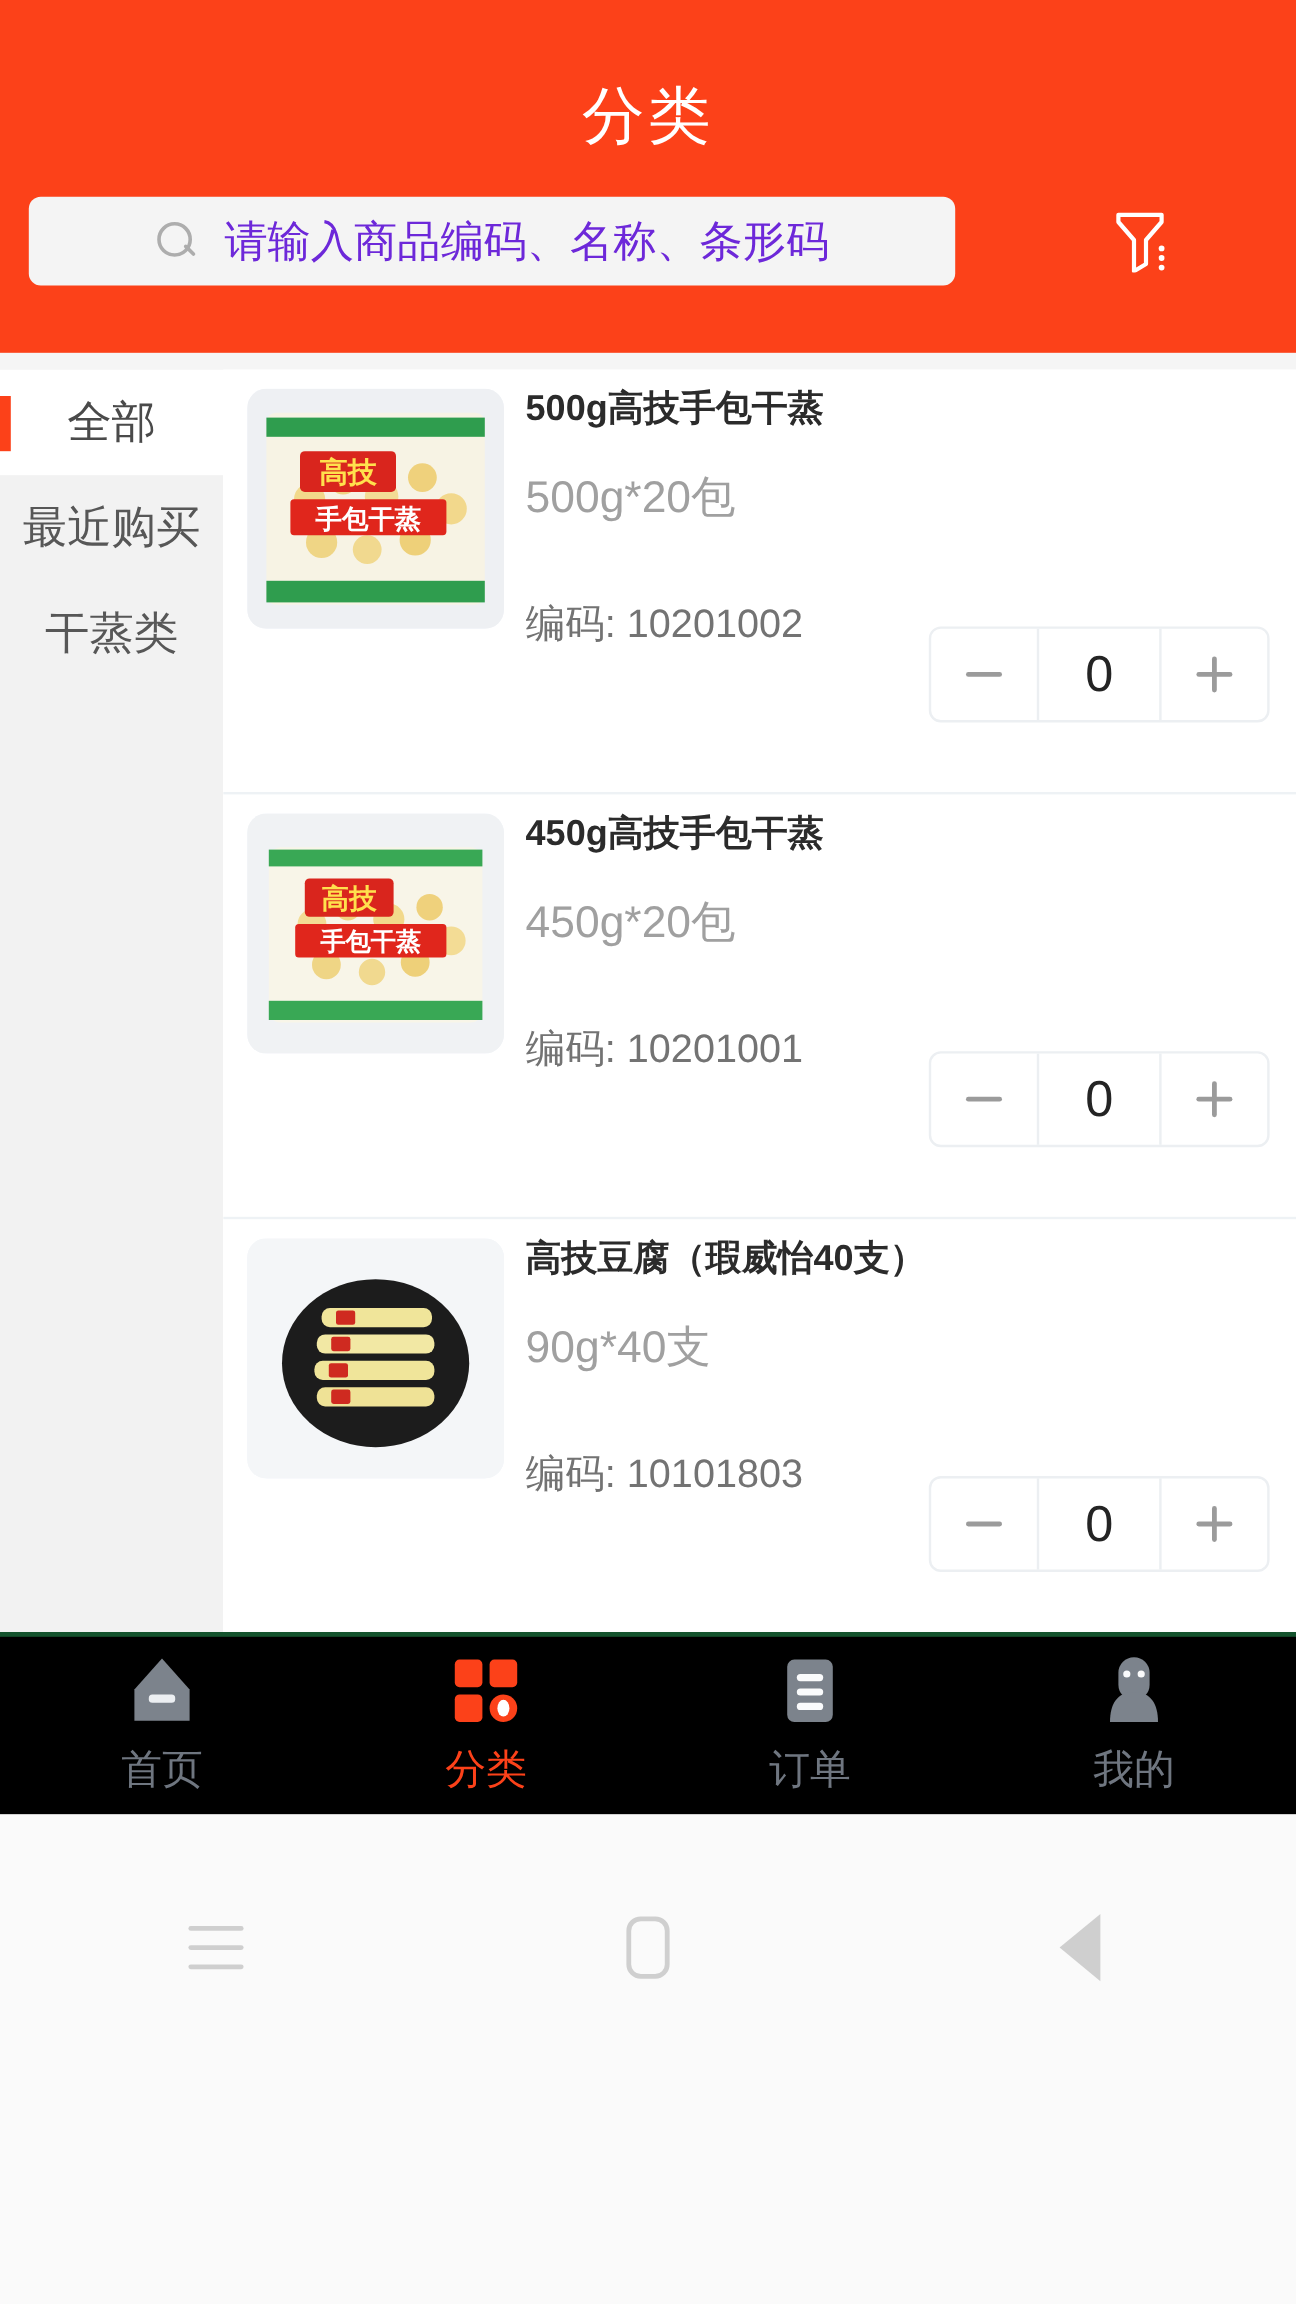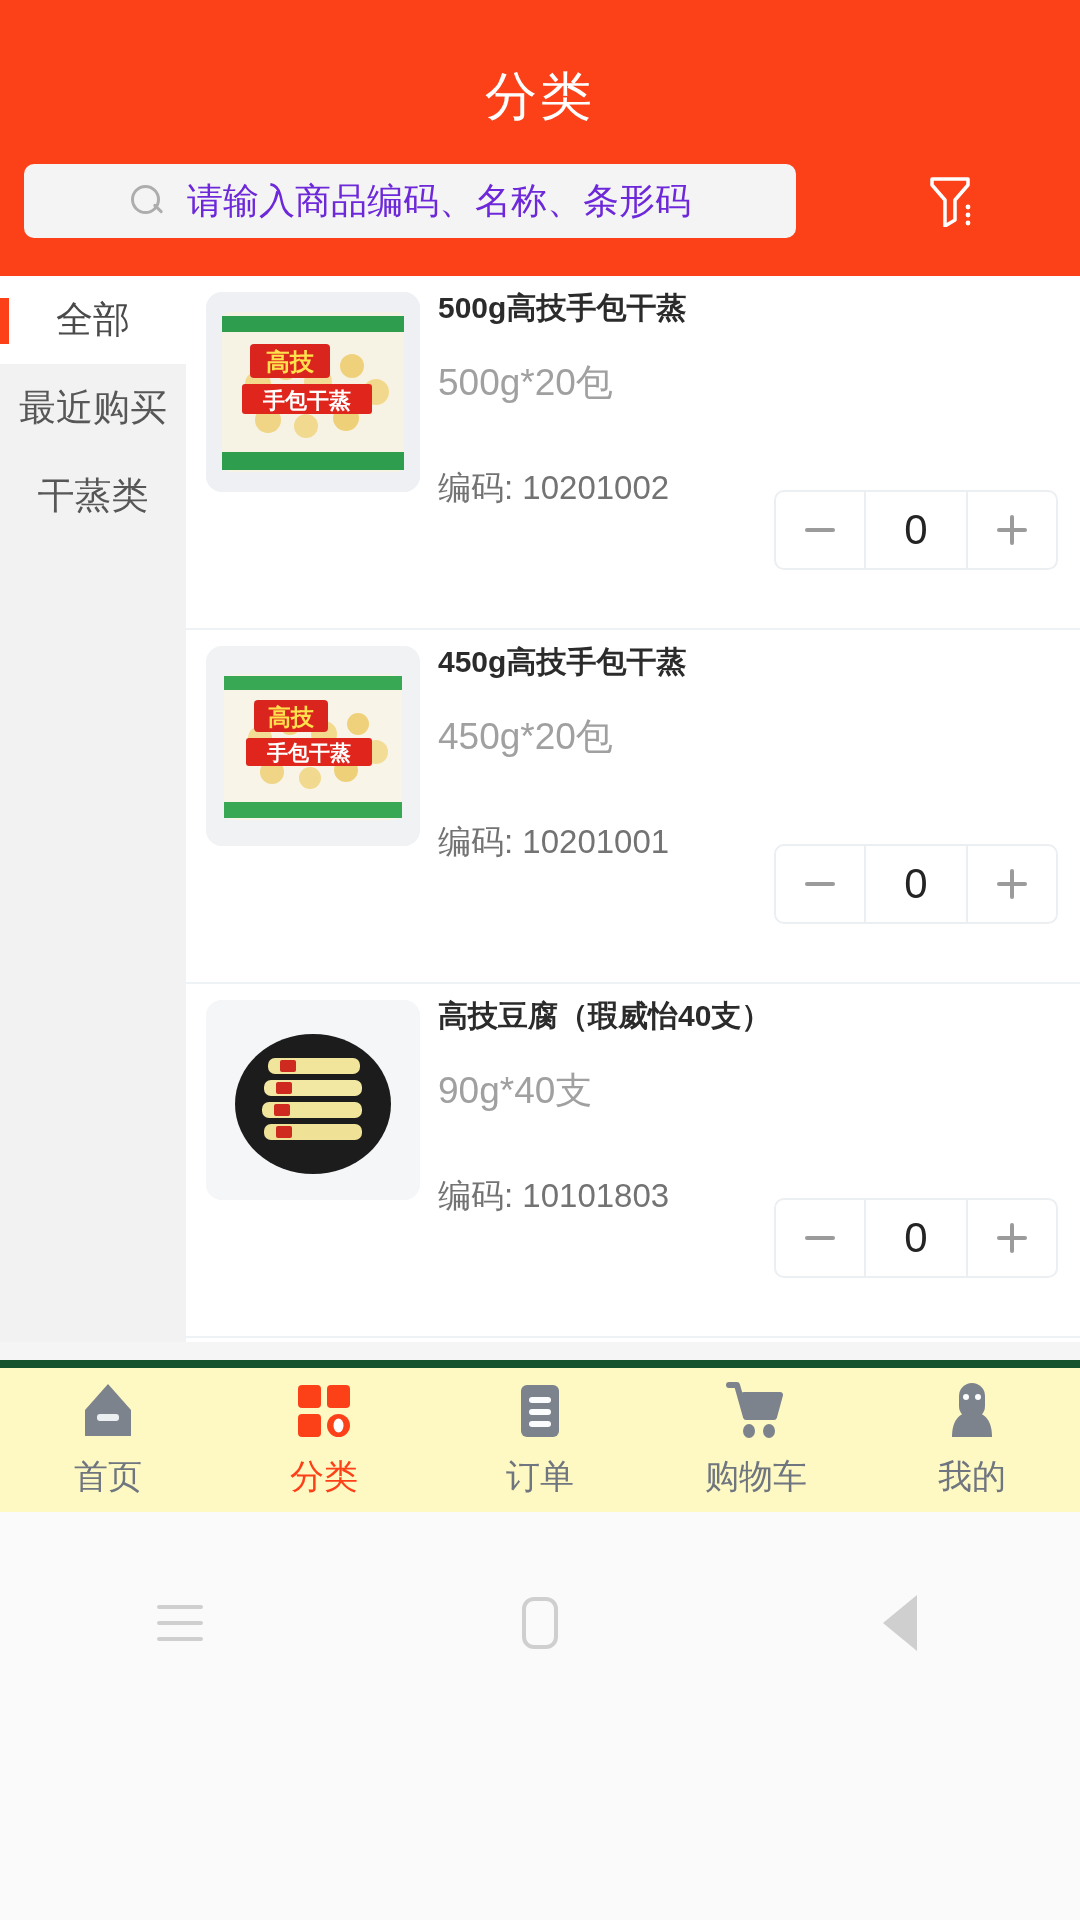--- a/index.html
+++ b/index.html
@@ -47,21 +47,21 @@
   }
   .filter-btn {
     position: absolute; left: 820px; top: 0;
     width: 212px; height: 74px;
     display: flex; align-items: center; justify-content: center;
   }
   .filter-icon { width: 46px; height: 52px; }
 
   
   .body-area {
-    position: absolute; top: 276px; left: 0;
+    position: absolute; top: 308px; left: 0;
     width: 1080px; height: 1066px;
     background: #ffffff;
   }
   .sidebar {
     position: absolute; top: 0; left: 0; width: 186px; height: 1066px;
     background: #f2f2f2; overflow: hidden;
   }
   .side-item {
     position: relative; width: 186px; height: 88px;
     display: flex; align-items: center; justify-content: center;
@@ -133,22 +133,22 @@
     flex: 1; height: 76px;
     border-left: 2px solid #eceff2; border-right: 2px solid #eceff2;
     display: flex; align-items: center; justify-content: center;
     font-size: 42px; color: #242424;
   }
 
   
   .tabbar {
     position: absolute; top: 1360px; left: 0;
     width: 1080px; height: 152px;
-    background: #fef9c3;
-    border-top: 8px solid #14532d;
+    background: #000000;
+    border-top: 4px solid #14532d;
     display: flex;
   }
   .tab {
     flex: 1; display: flex; flex-direction: column;
     align-items: center; justify-content: center; gap: 12px;
   }
   .tab-icon { width: 62px; height: 62px; display: block; }
   .tab-label { font-size: 34px; color: #6f7680; }
   .tab.active .tab-label { color: #fc4119; }
 
@@ -341,29 +341,20 @@
     <div class="tab">
       <svg class="tab-icon" viewBox="0 0 62 62">
         <rect x="12" y="5" width="38" height="52" rx="6" fill="#7c838c"></rect>
         <rect x="20" y="17" width="22" height="6" rx="3" fill="#fafbfc"></rect>
         <rect x="20" y="29" width="22" height="6" rx="3" fill="#fafbfc"></rect>
         <rect x="20" y="41" width="22" height="6" rx="3" fill="#fafbfc"></rect>
       </svg>
       <span class="tab-label">订单</span>
     </div>
 
-    <div class="tab">
-      <svg class="tab-icon" viewBox="0 0 62 62">
-        <path d="M4 5 h8 l9 32 h28 l6 -22 h-36" fill="none" stroke="#7c838c" stroke-width="6" stroke-linejoin="round" stroke-linecap="round"></path>
-        <path d="M16 15 h40 l-6 22 H22 Z" fill="#7c838c"></path>
-        <ellipse cx="24" cy="51" rx="6" ry="7" fill="#7c838c"></ellipse>
-        <ellipse cx="44" cy="51" rx="6" ry="7" fill="#7c838c"></ellipse>
-      </svg>
-      <span class="tab-label">购物车</span>
-    </div>
 
     <div class="tab">
       <svg class="tab-icon" viewBox="0 0 62 62">
         <path d="M18 16 a13 13 0 0 1 26 0 v10 a13 13 0 0 1 -26 0 z" fill="#7c838c"></path>
         <circle cx="25" cy="17" r="3" fill="#fafbfc"></circle>
         <circle cx="37" cy="17" r="3" fill="#fafbfc"></circle>
         <path d="M31 32 c14 0 20 10 20 25 h-40 c0 -15 6 -25 20 -25 z" fill="#7c838c"></path>
       </svg>
       <span class="tab-label">我的</span>
     </div>

